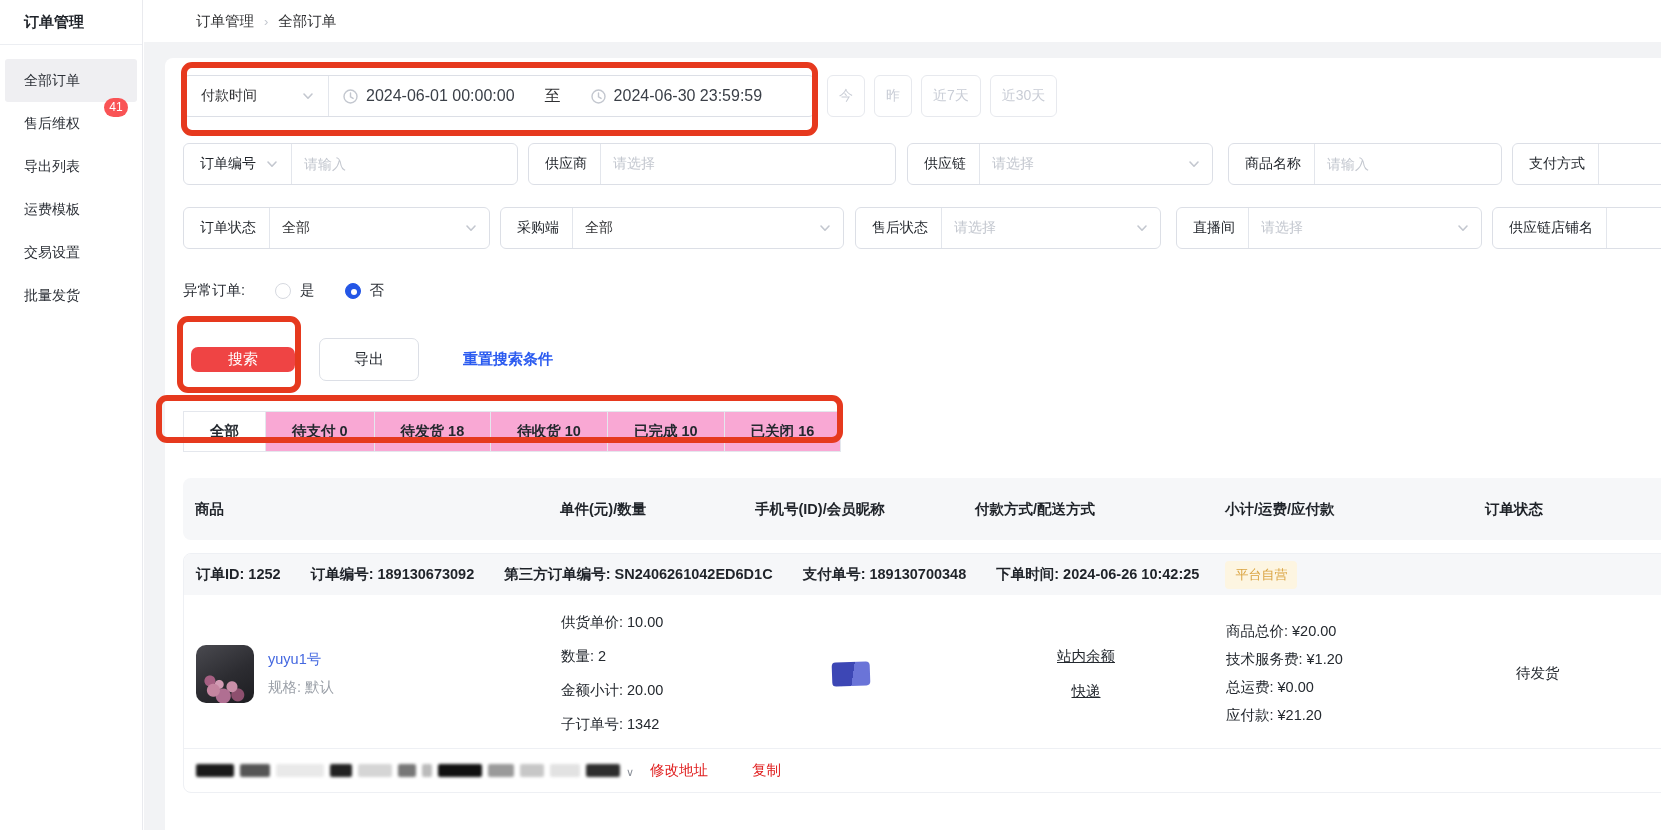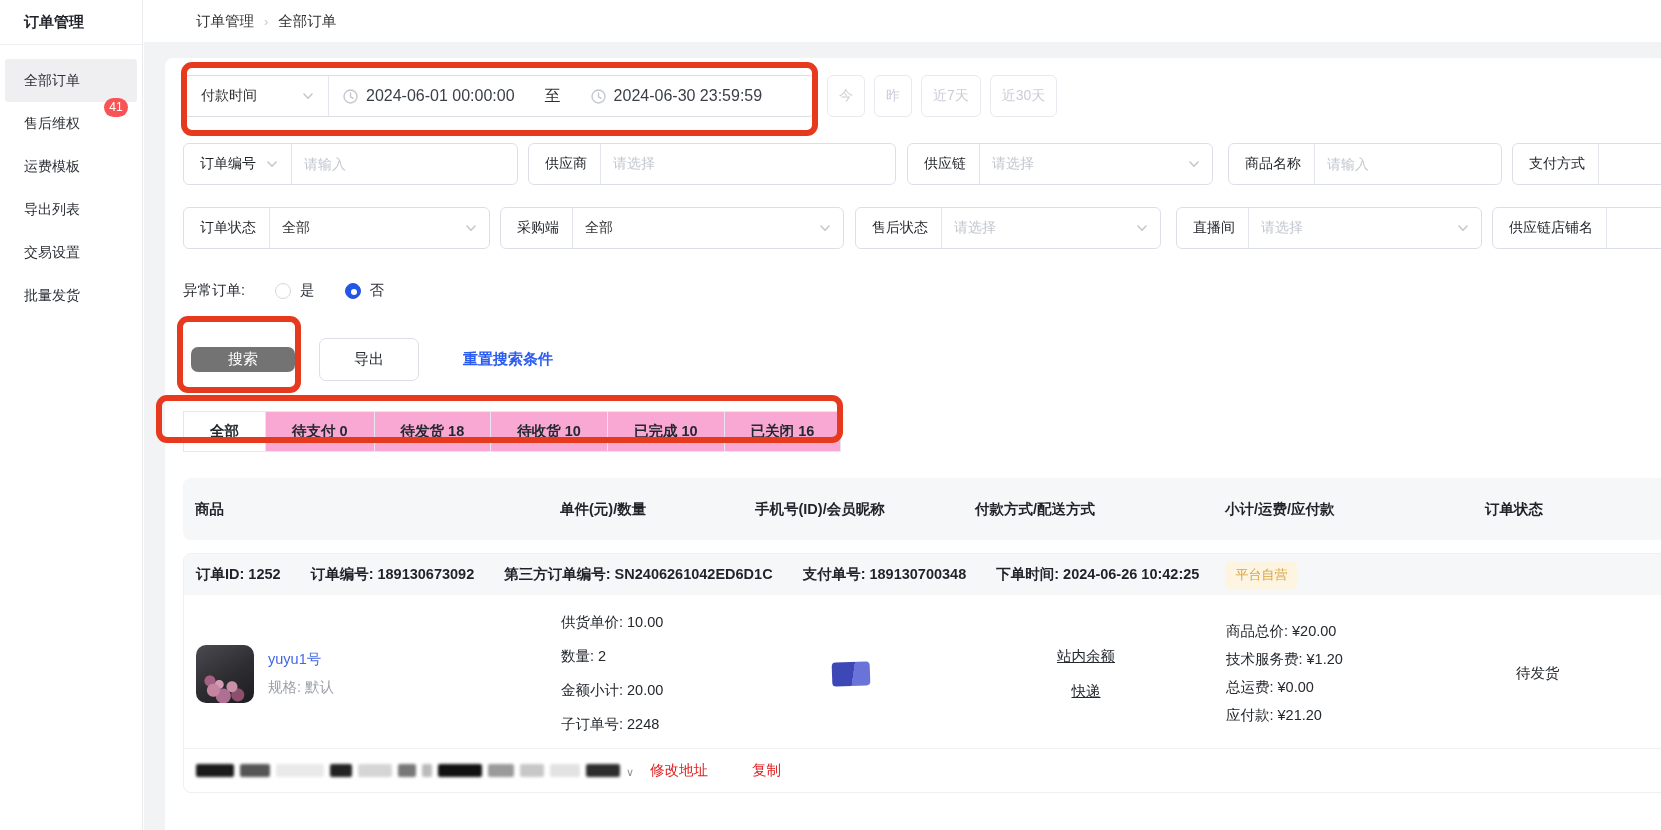--- a/index.html
+++ b/index.html
@@ -40,21 +40,21 @@
   .sel-placeholder { font-size:14px; color:#c3c7cf; flex:1; }
   .chev { flex:0 0 auto; display:flex; }
 
   
   .abn-row { margin-top:32px; display:flex; align-items:center; font-size:14.5px; color:#2b2f36; }
   .radio { width:16px; height:16px; border-radius:50%; border:1px solid #d6d9e0; background:#fff; margin:0 9px 0 30px; position:relative; }
   .radio.checked { background:#2456e6; border-color:#2456e6; }
   .radio.checked::after { content:""; position:absolute; left:5px; top:5px; width:6px; height:6px; background:#fff; border-radius:50%; }
   .radio-opt { display:flex; align-items:center; }
   .act-row { margin-top:38px; display:flex; align-items:center; }
-  .btn-search { width:104px; height:25px; background:#737373; color:#fff; font-size:15px; font-weight:500; border:none; border-radius:7px; margin-left:8px; cursor:pointer; }
+  .btn-search { width:104px; height:25px; background:#ef4444; color:#fff; font-size:15px; font-weight:500; border:none; border-radius:7px; margin-left:8px; cursor:pointer; }
   .btn-export { width:100px; height:43px; background:#fff; color:#2b2f36; font-size:15px; border:1px solid #dcdfe6; border-radius:7px; margin-left:24px; cursor:pointer; }
   .link-reset { margin-left:44px; color:#2b5bf0; font-size:15px; font-weight:700; cursor:pointer; }
 
   
   .tabs { display:flex; margin-top:30px; }
   .tab { height:41px; display:flex; align-items:center; padding:0 26px; border:1px solid #e4e7ed; margin-left:-1px; background:#f9a8d4; font-size:14.5px; font-weight:600; color:#24292f; cursor:pointer; white-space:nowrap; }
   .tab:first-child { margin-left:0; }
   .tab.active { background:#fff; }
 
   
@@ -124,22 +124,22 @@
 <div id="app">
 
   <aside class="sidebar">
     <div class="sidebar-title">订单管理</div>
     <nav class="side-menu">
       <div class="side-item active"><span>全部订单</span></div>
       <div class="side-item">
         <span>售后维权</span>
         <span class="side-badge">41</span>
       </div>
+      <div class="side-item"><span>导出列表</span></div>
       <div class="side-item"><span>运费模板</span></div>
-      <div class="side-item"><span>导出列表</span></div>
       <div class="side-item"><span>交易设置</span></div>
       <div class="side-item"><span>批量发货</span></div>
     </nav>
   </aside>
 
   <div class="main">
     <div class="breadcrumb-bar">
       <span class="crumb">订单管理</span>
       <span class="crumb-sep">›</span>
       <span class="crumb">全部订单</span>
@@ -324,21 +324,21 @@
             <div class="prod-img"></div>
             <div class="prod-info">
               <div class="prod-name">yuyu1号</div>
               <div class="prod-spec">规格: 默认</div>
             </div>
           </div>
           <div class="lines">
             <div>供货单价: 10.00</div>
             <div>数量: 2</div>
             <div>金额小计: 20.00</div>
-            <div>子订单号: 2248</div>
+            <div>子订单号: 1342</div>
           </div>
           <div class="member-cell">
             <div class="member-blob"></div>
           </div>
           <div class="pay-cell">
             <div>站内余额</div>
             <div>快递</div>
           </div>
           <div class="lines">
             <div style="margin-bottom:9px">商品总价: ¥20.00</div>

